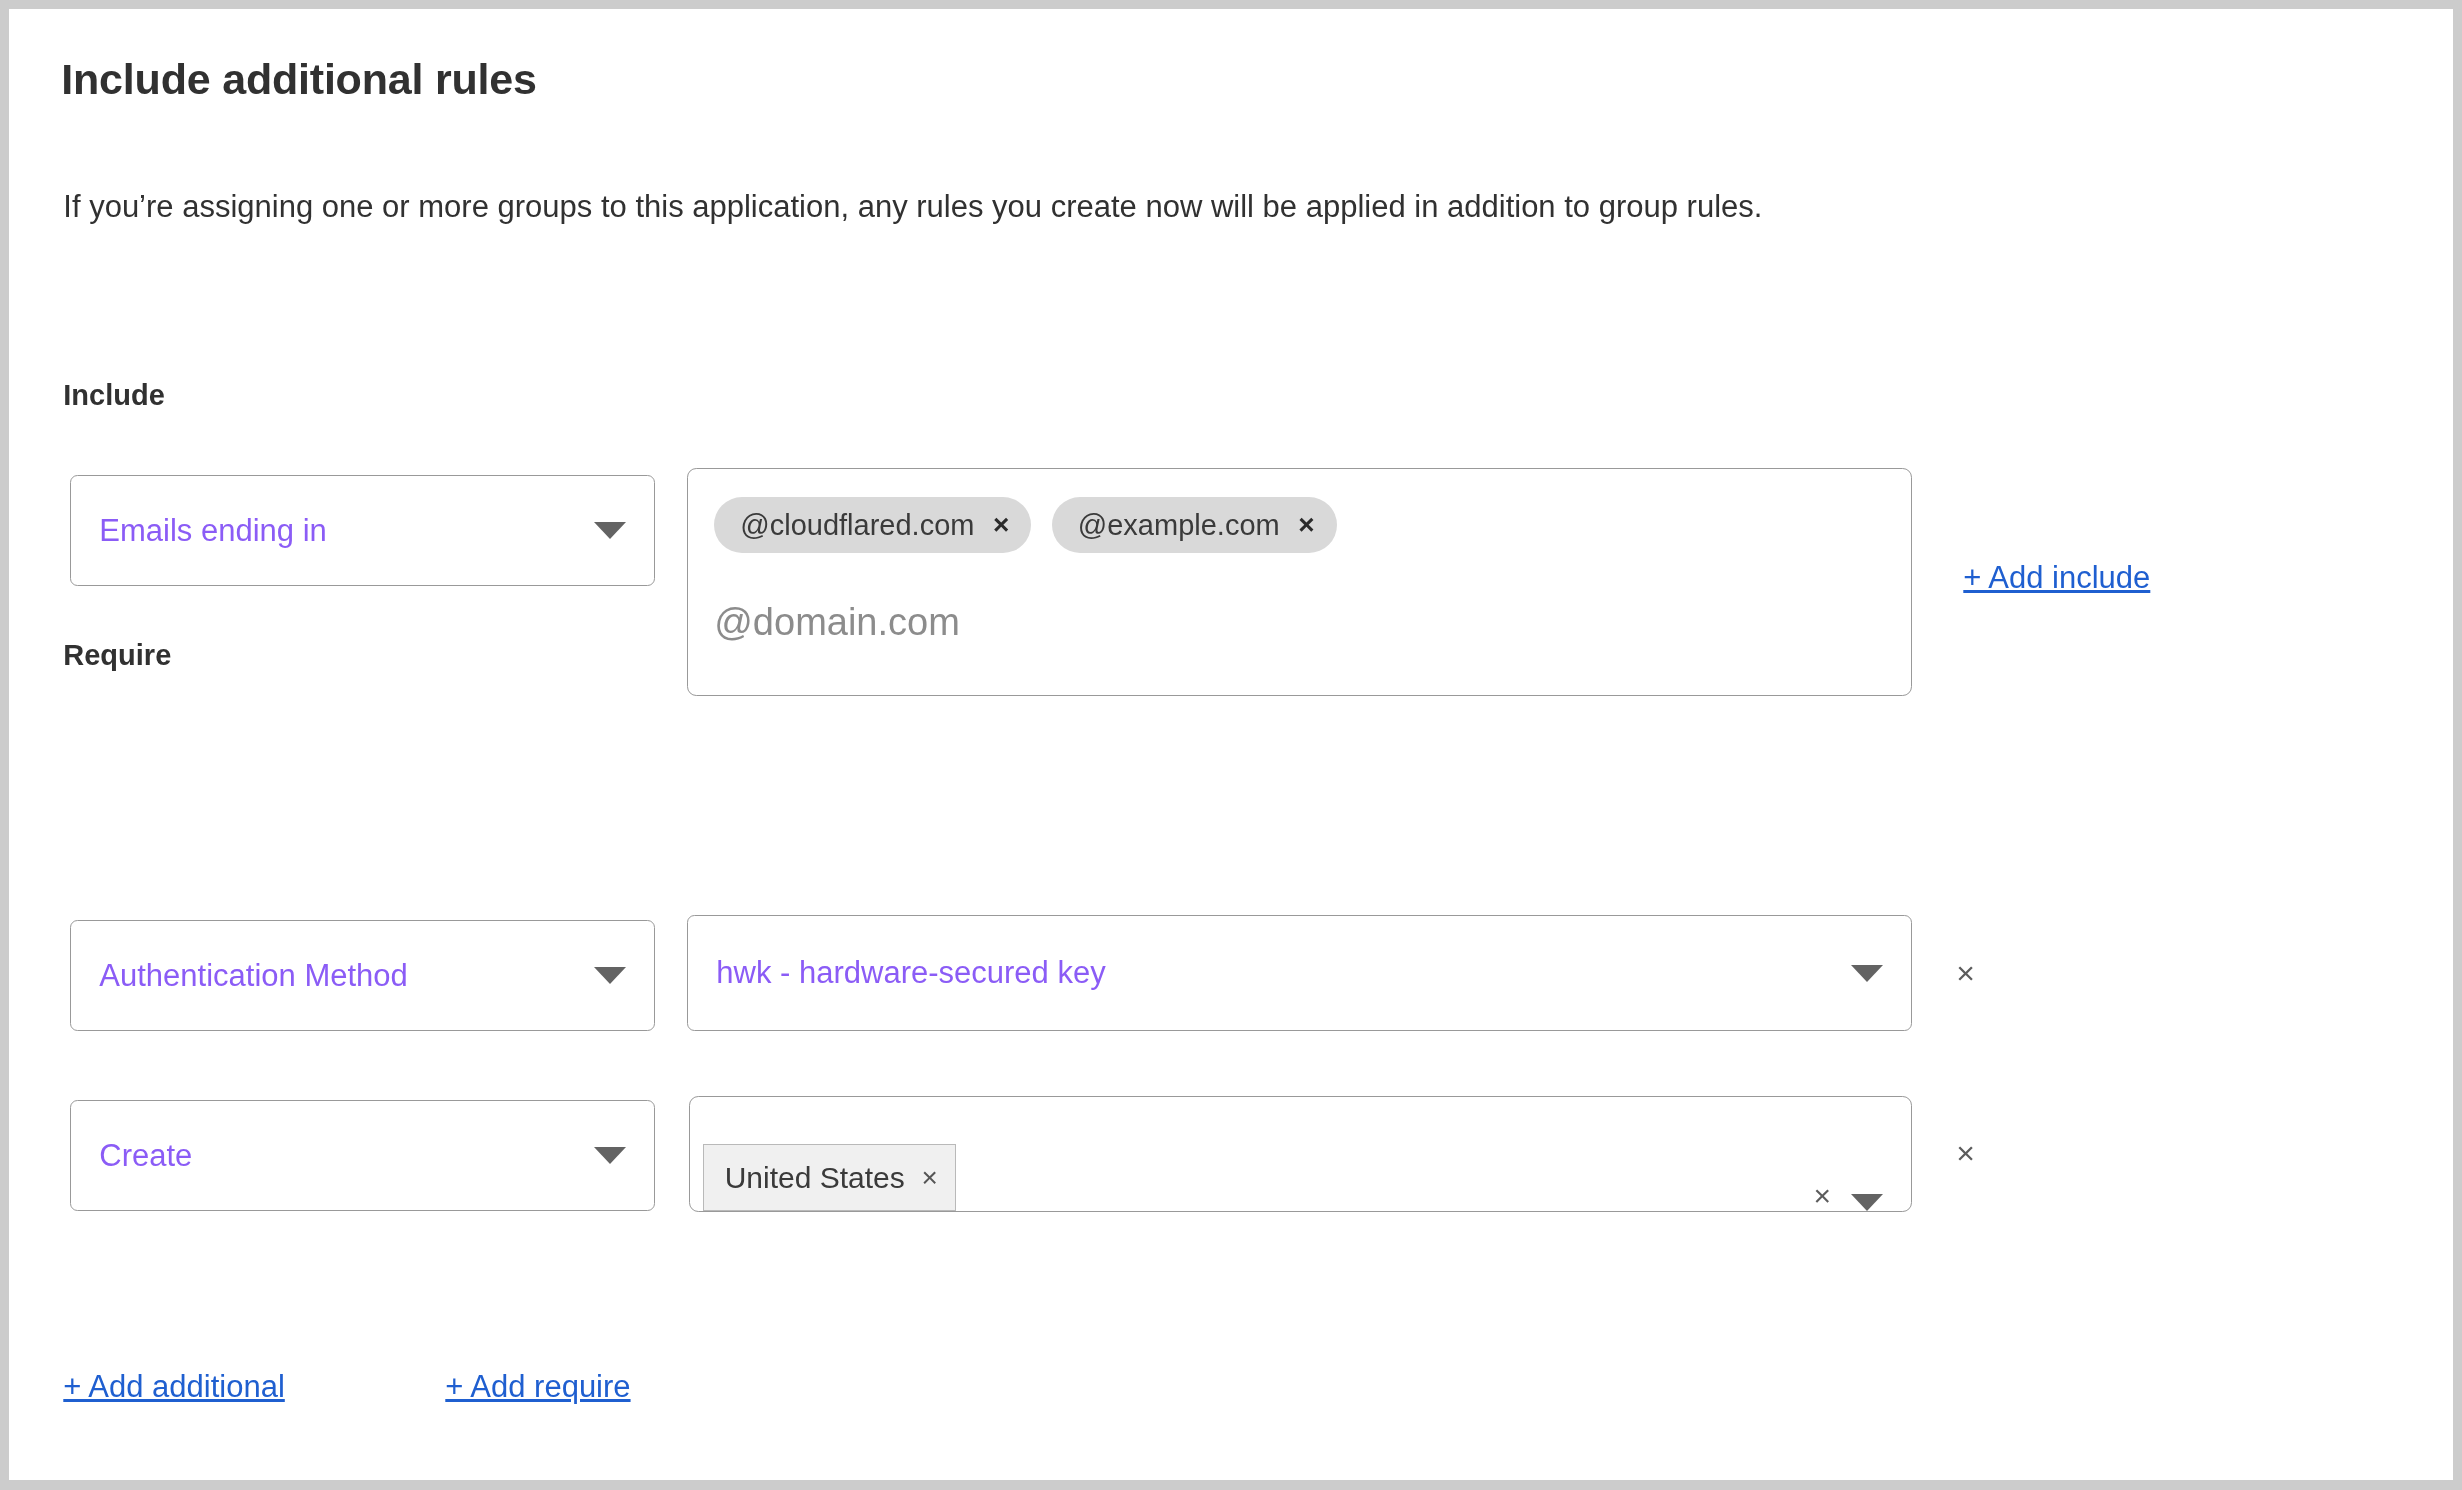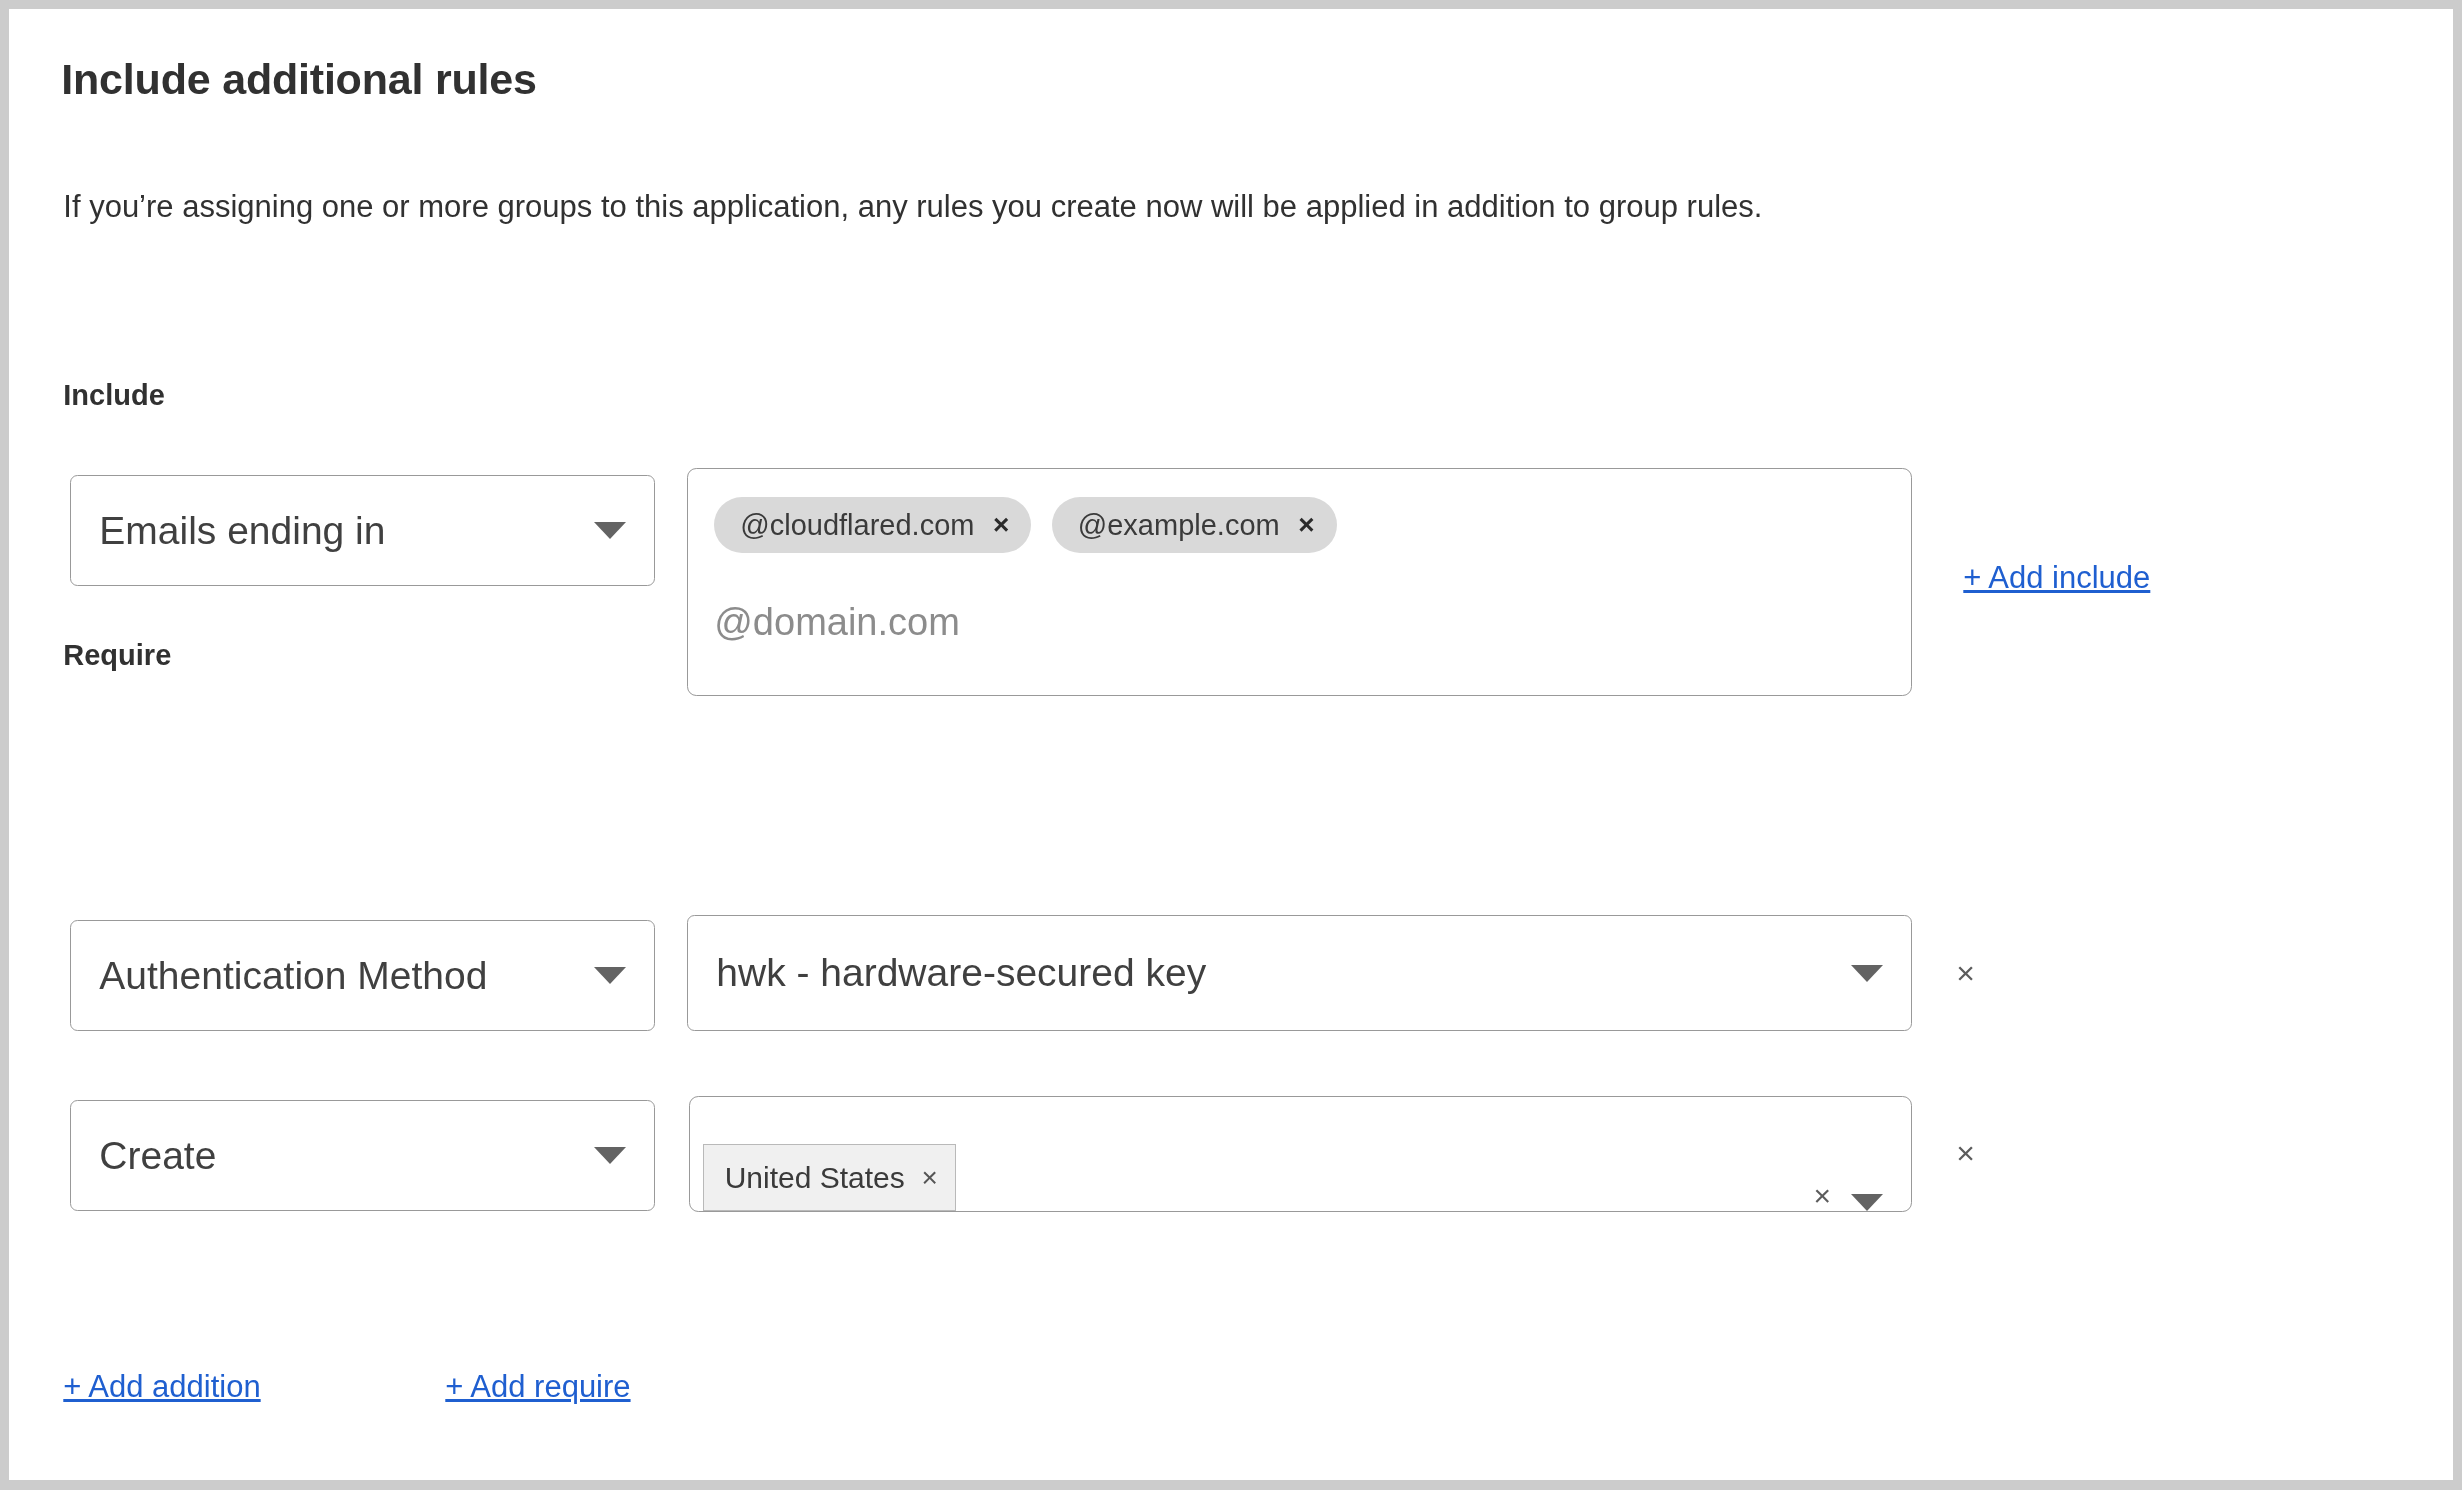--- a/index.html
+++ b/index.html
@@ -58,22 +58,22 @@
   .select-box {
     position: absolute;
     box-sizing: border-box;
     background: #ffffff;
     border: 1.9px solid #999999;
     border-radius: 7.4px;
     display: flex;
     align-items: center;
   }
   .select-label {
-    font-size: 39px;
-    color: #404040;
+    font-size: 31px;
+    color: #8b5cf6;
     padding-left: 28px;
     white-space: nowrap;
     flex: 1 1 auto;
     overflow: hidden;
   }
   .caret {
     width: 0;
     height: 0;
     border-left: 16px solid transparent;
     border-right: 16px solid transparent;
@@ -277,17 +277,17 @@
     <span class="sq-chip">
       <span>United States</span>
       <span class="chip-x">×</span>
     </span>
     <span class="field-spacer"></span>
     <span class="clear-x">×</span>
     <span class="caret"></span>
   </div>
   <span class="row-remove" id="remove-require-1">×</span>
 
-  <a class="footer-link" id="add-exception-link">+ Add addition</a>
+  <a class="footer-link" id="add-exception-link">+ Add additional</a>
   <a class="footer-link" id="add-require-link">+ Add require</a>
 
 </div>
 
 
 </body></html>

